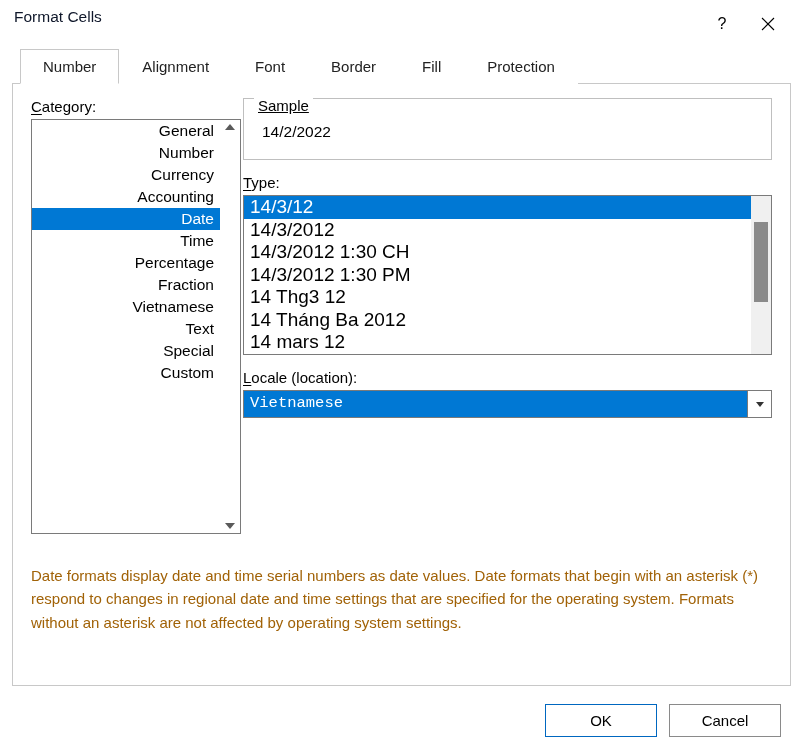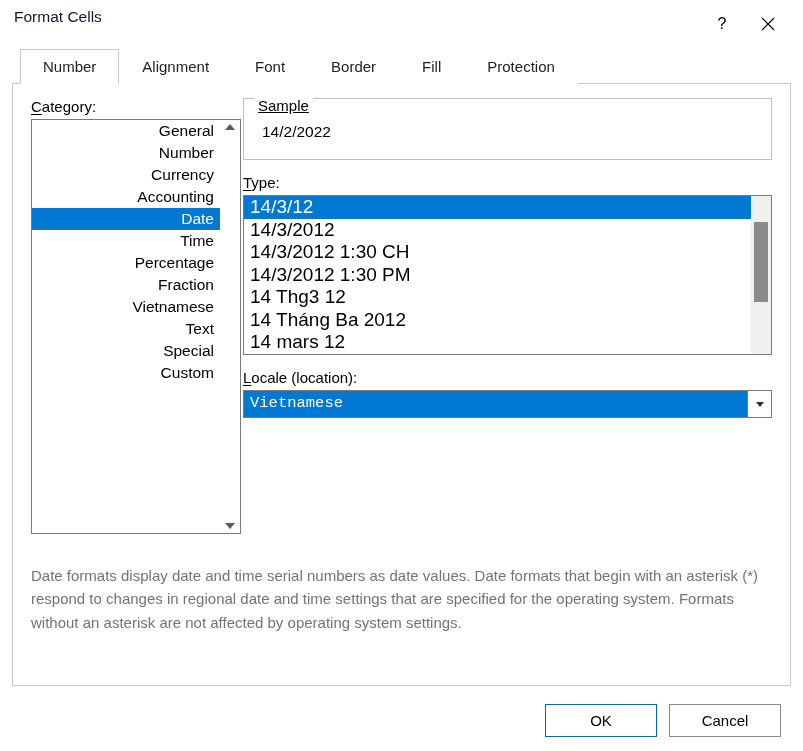--- a/index.html
+++ b/index.html
@@ -191,21 +191,21 @@
     border-left:4px solid transparent;
     border-right:4px solid transparent;
     border-top:5px solid #333;
   }
 
   
   .desc {
     margin-top: 30px;
     font-size: 15px;
     line-height: 1.55;
-    color: #737373;
+    color: #a16207;
   }
 
   
   .buttonbar {
     display: flex; justify-content: flex-end;
     gap: 12px;
     padding: 10px 22px 14px 0;
   }
   .btn {
     width: 112px; height: 33px;

